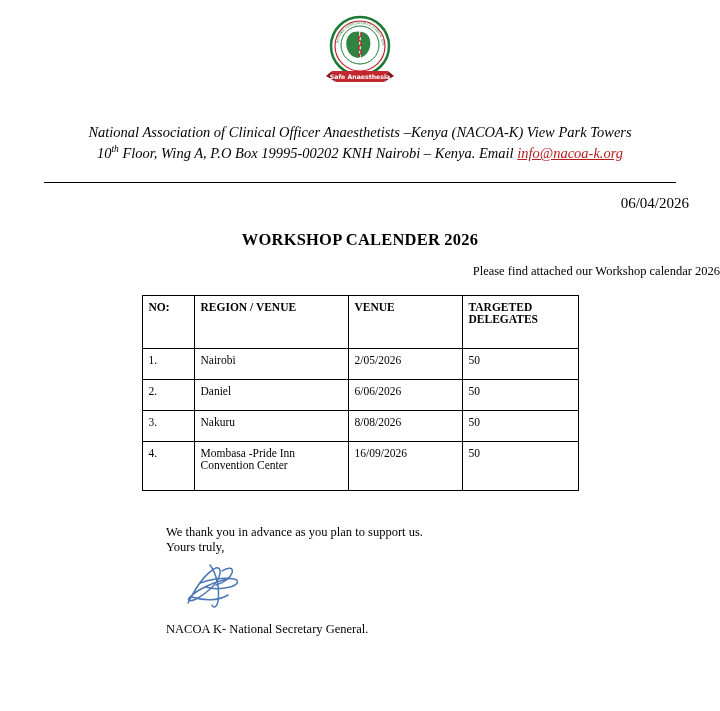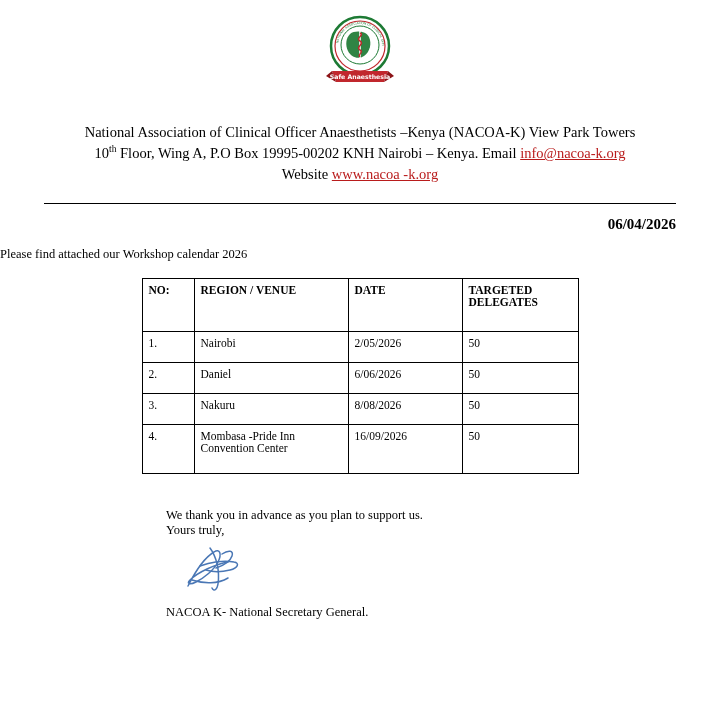--- a/index.html
+++ b/index.html
@@ -38,52 +38,52 @@
   .logo svg { display: block; }
 
   
   .letterhead {
     text-align: center;
     font-size: 14.5px;
     line-height: 1.45;
     margin-top: 36px;
     padding: 0 44px;
   }
-  .letterhead .line { white-space: nowrap; }
+  .letterhead .line { white-space: nowrap; font-style: italic; }
   .letterhead .sup { font-size: 9.5px; vertical-align: super; }
   .lnk {
     color: #b91c1c;
     text-decoration: underline;
   }
 
   .rule {
     border: none;
     border-top: 1px solid #000;
     margin: 18px 44px 0 44px;
   }
 
   
   .date-row {
     text-align: right;
-    padding: 12px 44px 0 44px;
+    padding: 12px 31px 0 44px;
     font-size: 15px;
-    font-weight: bold;
+    font-weight: normal;
   }
 
   
   .doc-title {
     text-align: center;
     font-size: 16.5px;
     font-weight: bold;
     margin-top: 18px;
     letter-spacing: 0.2px;
   }
 
   .intro {
-    text-align: left;
+    text-align: right;
     font-size: 12.5px;
     margin-top: 14px;
   }
 
   
   .table-wrap {
     display: flex;
     justify-content: center;
     margin-top: 16px;
     border-radius: 24px;
@@ -164,39 +164,37 @@
     </div>
   </div>
 
   <div class="letterhead">
     <div class="line">
       <span>National Association of Clinical Officer Anaesthetists </span><span>–Kenya (NACOA-K) View Park Towers</span>
     </div>
     <div class="line">
       <span>10</span><span class="sup">th</span><span> Floor, Wing A, P.O Box 19995-00202 KNH Nairobi – Kenya. Email </span><a class="lnk" href="#">info@nacoa-k.org</a>
     </div>
-    <div class="line">
-      <span>Website </span><a class="lnk" href="#">www.nacoa -k.org</a>
-    </div>
   </div>
 
   <hr class="rule">
 
   <div class="date-row">06/04/2026</div>
 
+  <div class="doc-title">WORKSHOP CALENDER 2026</div>
 
   <div class="intro">Please find attached our Workshop calendar 2026</div>
 
   <div class="table-wrap">
     <table class="cal">
       <thead>
         <tr>
           <th class="col-no">NO:</th>
           <th class="col-venue">REGION / VENUE</th>
-          <th class="col-date">DATE</th>
+          <th class="col-date">VENUE</th>
           <th class="col-del">TARGETED DELEGATES</th>
         </tr>
       </thead>
       <tbody>
         <tr>
           <td>1.</td>
           <td>Nairobi</td>
           <td>2/05/2026</td>
           <td>50</td>
         </tr>

